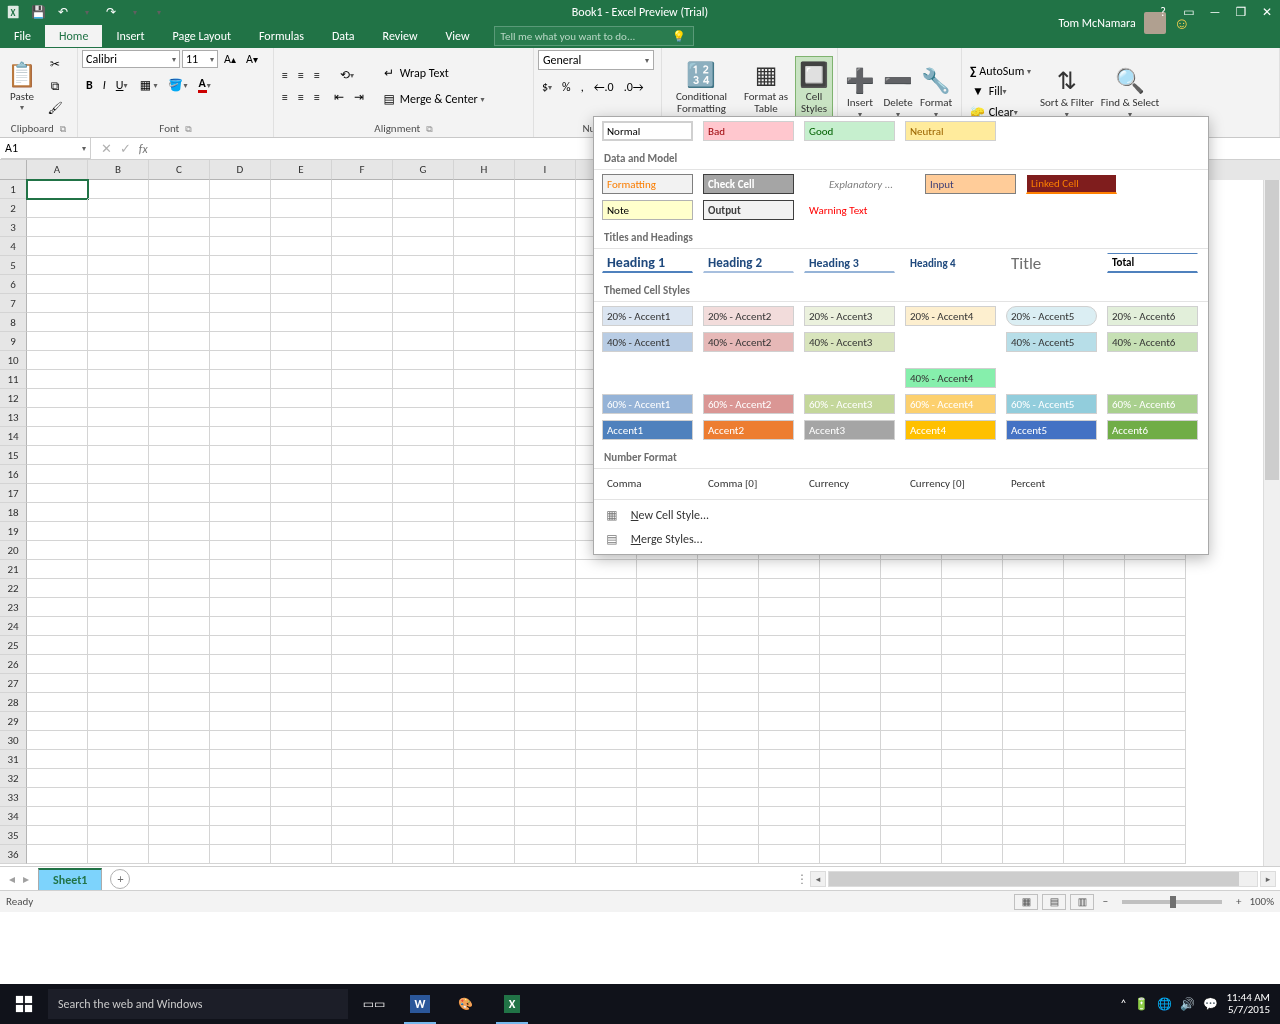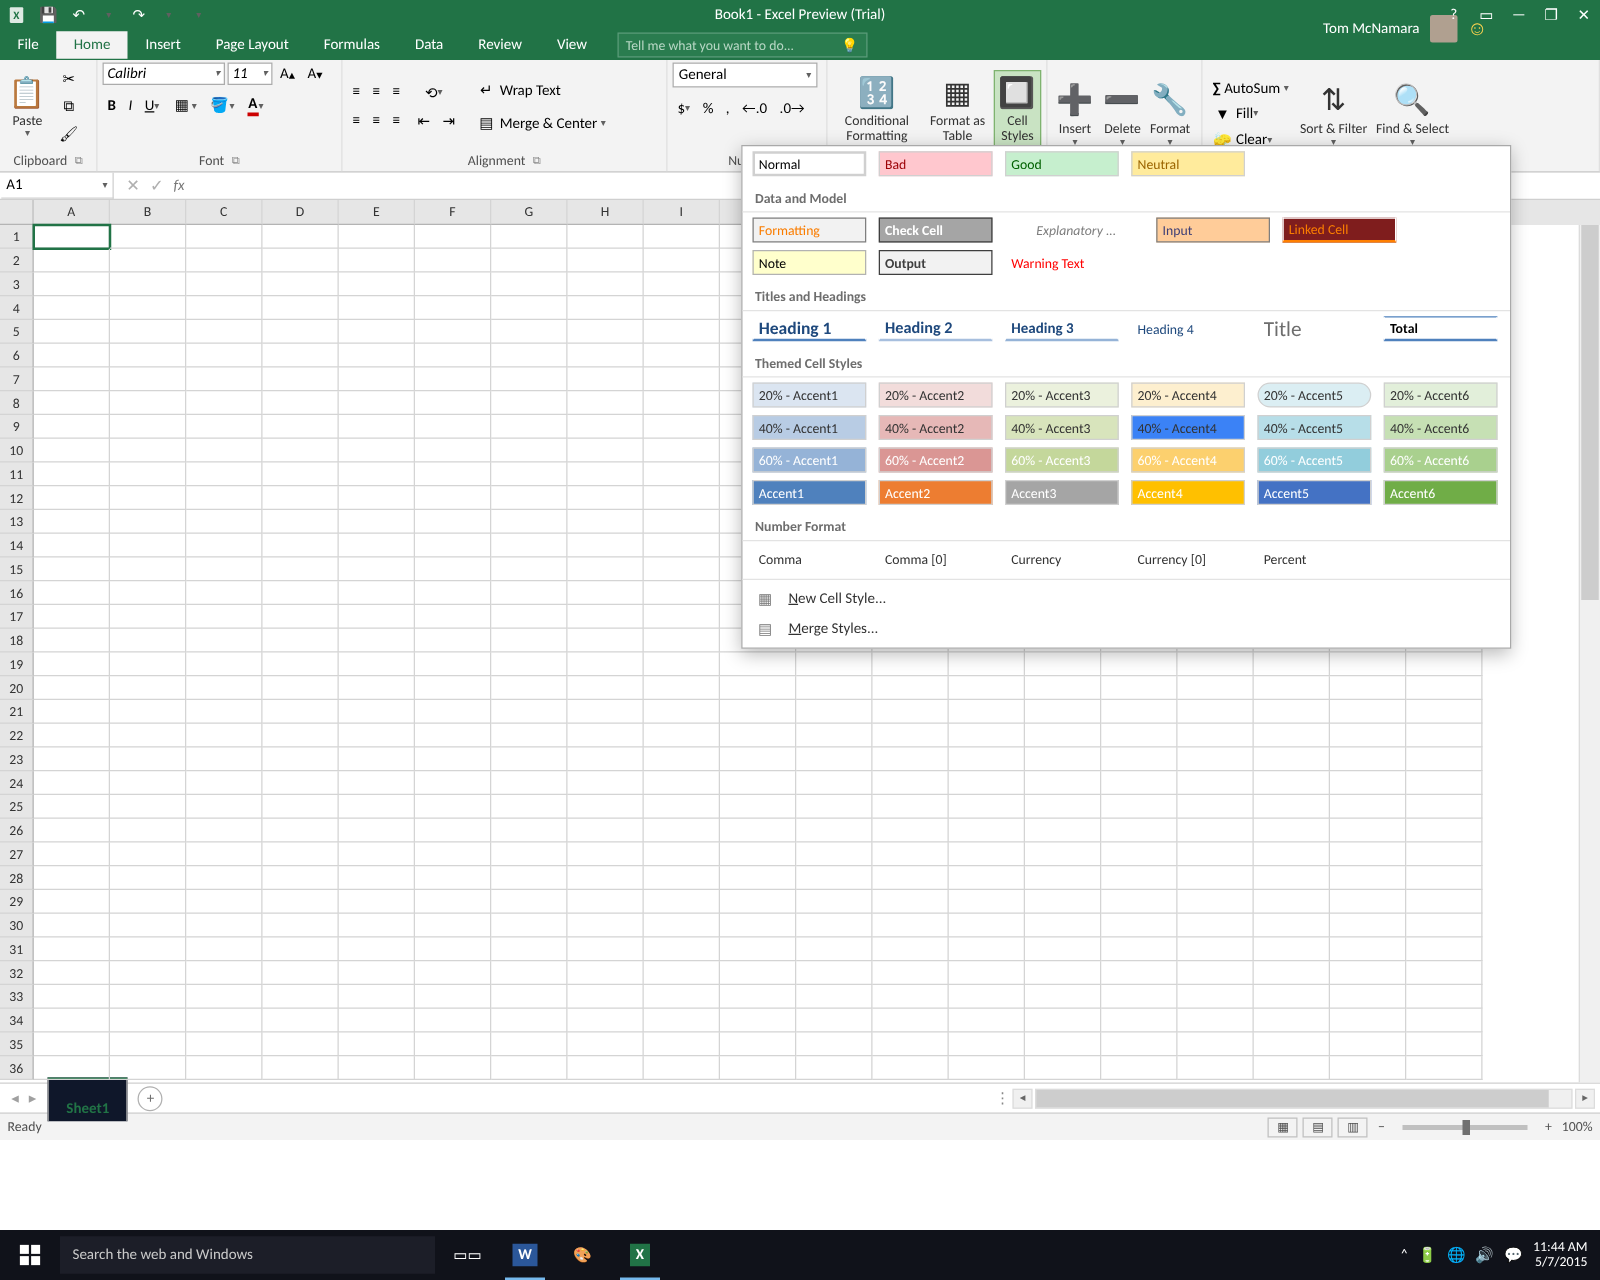--- a/index.html
+++ b/index.html
@@ -25,21 +25,21 @@
 
 .ribbon { height: 90px; background: #f3f3f3; display: flex; border-bottom: 1px solid #c8c8c8; position: relative; }
 .group { border-right: 1px solid #e0e0e0; display: flex; flex-direction: column; padding: 2px 4px 1px 4px; }
 .group-body { flex: 1; display: flex; align-items: center; gap: 3px; }
 .group-label { text-align: center; color: #505050; font-size: 11px; padding: 1px 0; display: flex; justify-content: center; align-items: center; gap: 6px; }
 .group-label .dl { font-size: 9px; color: #888; }
 .rbtn, .dd { border: 1px solid transparent; padding: 1px 3px; display: inline-flex; align-items: center; font-size: 12px; cursor: default; }
 .icon { display: inline-flex; width: 16px; height: 16px; align-items: center; justify-content: center; font-size: 12px; }
 .big-btn { display: flex; flex-direction: column; align-items: center; font-size: 11px; color: #333; padding: 2px; text-align: center; cursor: default; line-height: 1.15; }
 .big-btn .bi { width: 32px; height: 32px; display: flex; align-items: center; justify-content: center; font-size: 24px; }
-.font-box, .size-box { border: 1px solid #ababab; background: #fff; font-size: 12px; padding: 1px 3px; display: inline-flex; align-items: center; font-style: italic; }
+.font-box, .size-box { border: 1px solid #ababab; background: #fff; font-size: 12px; padding: 1px 3px; display: inline-flex; align-items: center; }
 .font-box { width: 98px; justify-content: space-between; }
 .size-box { width: 36px; justify-content: space-between; }
 .sel-arrow { font-size: 8px; color: #606060; }
 .col { display: flex; flex-direction: column; gap: 2px; }
 .row { display: flex; gap: 2px; align-items: center; }
 .general-box { border: 1px solid #ababab; background: #fff; font-size: 12px; height: 20px; width: 116px; display: flex; align-items: center; justify-content: space-between; padding: 0 4px; }
 .cell-styles-active { background: #c9e3c3; border: 1px solid #7fb36f; }
 
 
 .formula-row { height: 22px; display: flex; border-bottom: 1px solid #cfcfcf; padding-left: 1px; }
@@ -60,21 +60,21 @@
 .cell-row { display: flex; }
 .cell { width: 61px; height: 19px; border-right: 1px solid #d4d4d4; border-bottom: 1px solid #d4d4d4; }
 .cell.selected { outline: 2px solid #217346; outline-offset: -1px; }
 .vscroll { position: absolute; right: 0; top: 20px; bottom: 0; width: 17px; background: #f0f0f0; border-left: 1px solid #dcdcdc; }
 .vscroll-thumb { position: absolute; top: 0; left: 1px; right: 1px; height: 300px; background: #cdcdcd; }
 
 
 .sheet-row { height: 24px; border-top: 1px solid #cfcfcf; display: flex; align-items: center; font-size: 12px; background: #fff; }
 .nav-arrows { display: flex; gap: 2px; padding: 0 6px; color: #a0a0a0; }
 .nav-arrows span { padding: 0 3px; cursor: default; }
-.sheet-tab { padding: 16px 14px 3px 14px; border: 1px solid #ababab; border-bottom: none; background: #0f172a; font-weight: 600; color: #217346; margin-top: 1px; border-top: 2px solid #217346; cursor: default; }
+.sheet-tab { padding: 3px 14px 3px 14px; border: 1px solid #ababab; border-bottom: none; background: #7dd3fc; font-weight: 600; color: #217346; margin-top: 1px; border-top: 2px solid #217346; cursor: default; }
 .add-sheet { width: 20px; height: 20px; border-radius: 50%; border: 1px solid #b0b0b0; display: flex; align-items: center; justify-content: center; margin-left: 8px; color: #707070; cursor: default; }
 .hscroll-area { flex: 1; display: flex; justify-content: flex-end; align-items: center; padding-right: 4px; gap: 2px; }
 .hscroll { width: 430px; height: 16px; background: #f0f0f0; border: 1px solid #dcdcdc; display: flex; }
 .hthumb { width: 410px; background: #cdcdcd; }
 .harrow { width: 16px; height: 16px; border: 1px solid #dcdcdc; display: flex; align-items: center; justify-content: center; font-size: 9px; color: #666; background: #f0f0f0; }
 
 
 .statusbar { height: 22px; background: #f3f3f3; border-top: 1px solid #d0d0d0; display: flex; align-items: center; font-size: 11px; color: #505050; padding: 0 6px; justify-content: space-between; }
 .view-btns { display: flex; gap: 4px; }
 .view-btn { width: 24px; height: 16px; border: 1px solid #c0c0c0; display: flex; align-items: center; justify-content: center; font-size: 10px; }
@@ -1223,36 +1223,36 @@
       <div class="style-chip" style="background: #7f1d1d; color: rgb(250, 125, 0); border-color: rgb(255, 255, 255) rgb(255, 255, 255) rgb(255, 128, 1); border-bottom-width: 2px; border-bottom-style: solid;">Linked Cell</div>
       <div class="style-chip" style="background: rgb(255, 255, 204); color: rgb(0, 0, 0); border-color: rgb(178, 178, 178);">Note</div>
       <div class="style-chip" style="background: rgb(242, 242, 242); color: rgb(63, 63, 63); border-color: rgb(63, 63, 63); font-weight: 700;">Output</div>
       <div class="style-chip" style="background: rgb(255, 255, 255); color: rgb(255, 0, 0); border-color: rgb(255, 255, 255);">Warning Text</div>
     </div>
     <div class="sp-header">Titles and Headings</div>
     <div class="sp-grid">
       <div class="style-chip" style="background: rgb(255, 255, 255); color: rgb(31, 73, 125); border-color: rgb(255, 255, 255) rgb(255, 255, 255) rgb(79, 129, 189); font-weight: 700; font-size: 14px; border-bottom-width: 2px; border-bottom-style: solid;">Heading 1</div>
       <div class="style-chip" style="background: rgb(255, 255, 255); color: rgb(31, 73, 125); border-color: rgb(255, 255, 255) rgb(255, 255, 255) rgb(167, 191, 222); font-weight: 700; font-size: 13px; border-bottom-width: 2px; border-bottom-style: solid;">Heading 2</div>
       <div class="style-chip" style="background: rgb(255, 255, 255); color: rgb(31, 73, 125); border-color: rgb(255, 255, 255) rgb(255, 255, 255) rgb(149, 179, 215); font-weight: 700; font-size: 12px; border-bottom-width: 2px; border-bottom-style: solid;">Heading 3</div>
-      <div class="style-chip" style="background: rgb(255, 255, 255); color: rgb(31, 73, 125); border-color: rgb(255, 255, 255); font-weight: 400; font-size: 11px;">Heading 4</div>
+      <div class="style-chip" style="background: rgb(255, 255, 255); color: rgb(31, 73, 125); border-color: rgb(255, 255, 255); font-weight: 700; font-size: 11px;">Heading 4</div>
       <div class="style-chip" style="background: rgb(255, 255, 255); color: rgb(110, 110, 110); border-color: rgb(255, 255, 255); font-size: 17px;">Title</div>
       <div class="style-chip" style="background: rgb(255, 255, 255); color: rgb(0, 0, 0); border-color: rgb(79, 129, 189) rgb(255, 255, 255); font-weight: 700; border-bottom-width: 2px; border-bottom-style: solid; border-top-width: 1px; border-top-style: solid;">Total</div>
     </div>
     <div class="sp-header">Themed Cell Styles</div>
     <div class="sp-grid">
       <div class="style-chip" style="background: rgb(219, 229, 241);">20% - Accent1</div>
       <div class="style-chip" style="background: rgb(242, 220, 219);">20% - Accent2</div>
       <div class="style-chip" style="background: rgb(235, 241, 221);">20% - Accent3</div>
       <div class="style-chip" style="background: rgb(253, 239, 207);">20% - Accent4</div>
       <div class="style-chip" style="background: rgb(219, 238, 243); border-radius: 10px;">20% - Accent5</div>
       <div class="style-chip" style="background: rgb(226, 239, 218);">20% - Accent6</div>
       <div class="style-chip" style="background: rgb(184, 204, 228);">40% - Accent1</div>
       <div class="style-chip" style="background: rgb(230, 184, 183);">40% - Accent2</div>
       <div class="style-chip" style="background: rgb(216, 228, 188);">40% - Accent3</div>
-      <div class="style-chip" style="background: #3b82f6;">40% - Accent4</div>
+      <div class="style-chip" style="background: #86efac; margin-top: 36px;">40% - Accent4</div>
       <div class="style-chip" style="background: rgb(183, 222, 232);">40% - Accent5</div>
       <div class="style-chip" style="background: rgb(198, 224, 180);">40% - Accent6</div>
       <div class="style-chip" style="background: rgb(149, 179, 215); color: rgb(255, 255, 255);">60% - Accent1</div>
       <div class="style-chip" style="background: rgb(218, 150, 148); color: rgb(255, 255, 255);">60% - Accent2</div>
       <div class="style-chip" style="background: rgb(196, 215, 155); color: rgb(255, 255, 255);">60% - Accent3</div>
       <div class="style-chip" style="background: rgb(252, 208, 110); color: rgb(255, 255, 255);">60% - Accent4</div>
       <div class="style-chip" style="background: rgb(146, 205, 220); color: rgb(255, 255, 255);">60% - Accent5</div>
       <div class="style-chip" style="background: rgb(169, 208, 142); color: rgb(255, 255, 255);">60% - Accent6</div>
       <div class="style-chip" style="background: rgb(79, 129, 189); color: rgb(255, 255, 255);">Accent1</div>
       <div class="style-chip" style="background: rgb(237, 125, 49); color: rgb(255, 255, 255);">Accent2</div>

